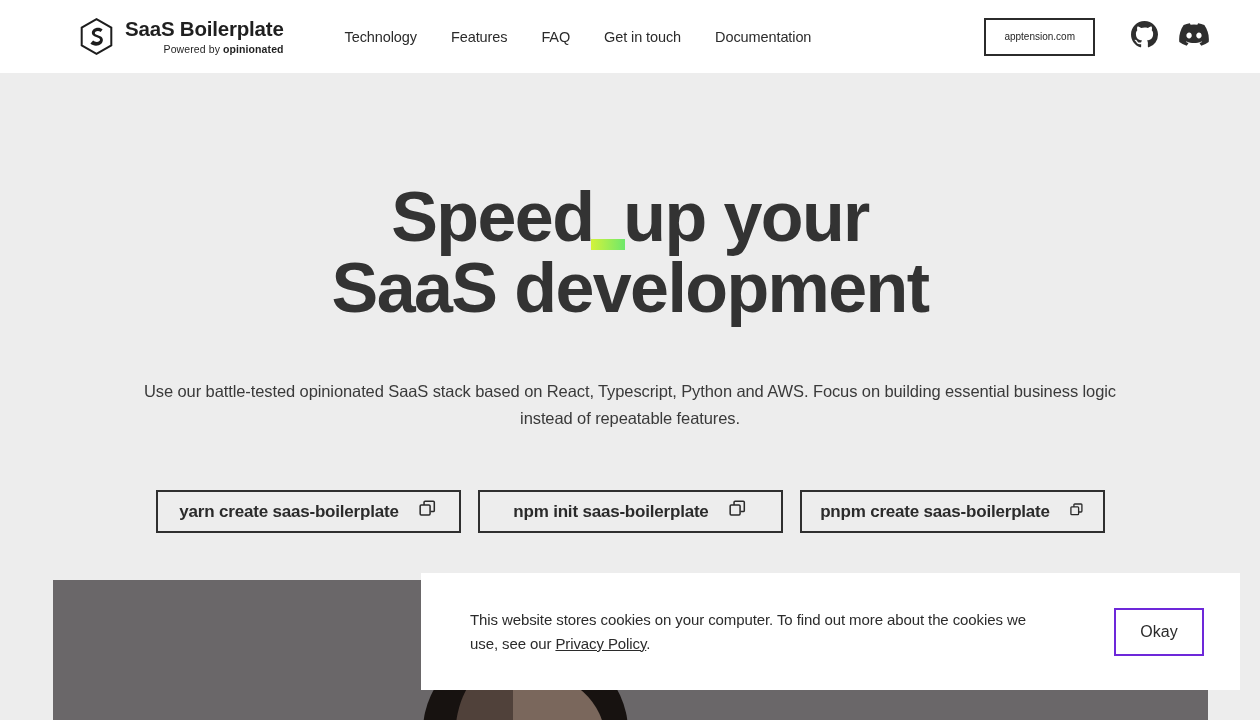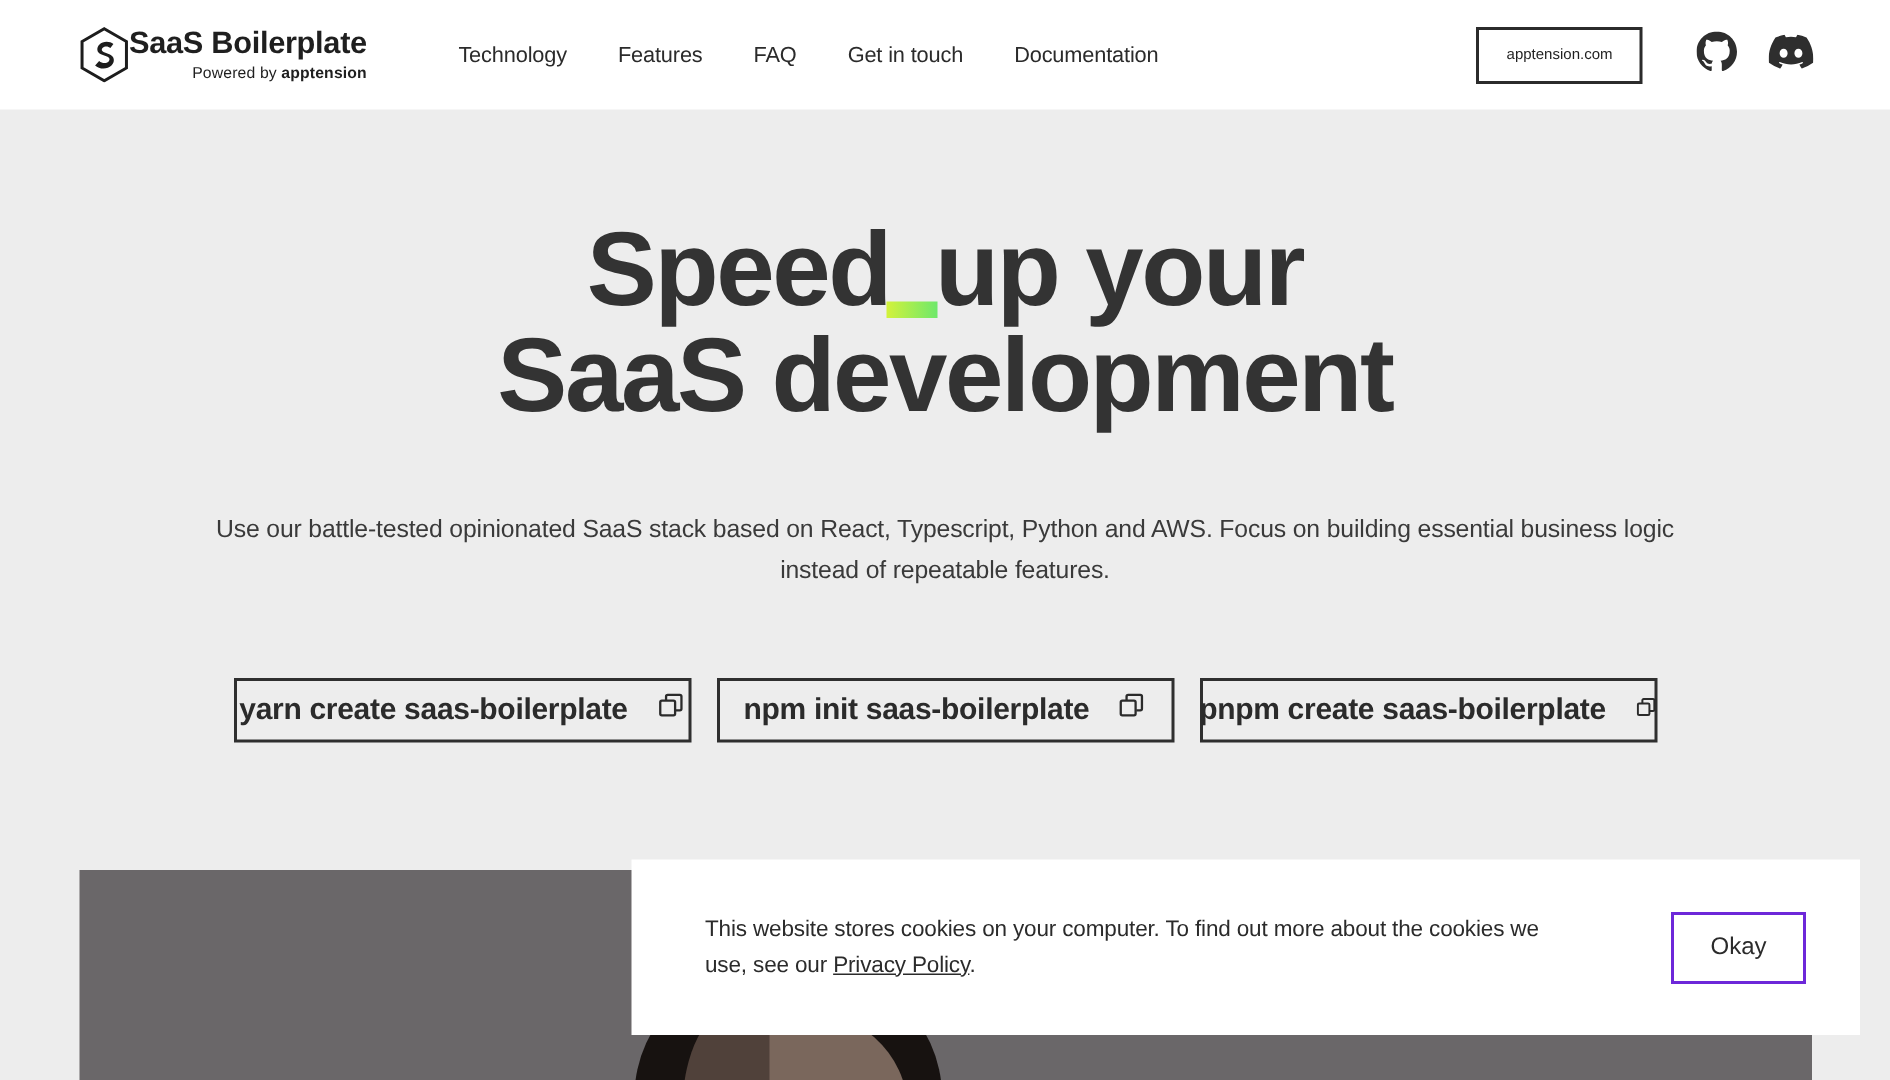--- a/index.html
+++ b/index.html
@@ -25,22 +25,22 @@
     height: 73px;
     background: #ffffff;
     display: flex;
     align-items: center;
     z-index: 30;
   }
 
   .brand {
     display: flex;
     align-items: center;
-    margin-left: 53px;
-    gap: 0;
+    margin-left: 80px;
+    gap: 12px;
     text-decoration: none;
   }
 
   .brand-mark {
     width: 33px;
     height: 37px;
     flex: none;
     display: block;
   }
 
@@ -123,21 +123,21 @@
   
   .hero {
     position: absolute;
     top: 73px;
     left: 0;
     width: 1260px;
     text-align: center;
   }
 
   .hero-title {
-    margin-top: 71px;
+    margin-top: 109px;
     font-size: 70px;
     font-weight: bold;
     line-height: 71px;
     letter-spacing: -1.6px;
     color: #333333;
   }
 
   .cursor-line {
     display: inline-block;
     position: relative;
@@ -175,21 +175,21 @@
   .cmd-btn {
     border: 2px solid #2f2f2f;
     background: transparent;
     height: 43px;
     display: flex;
     align-items: center;
     justify-content: center;
     gap: 20px;
     padding: 0 24px;
     font-family: "Liberation Sans", sans-serif;
-    font-size: 20px;
+    font-size: 17px;
     font-weight: bold;
     letter-spacing: -0.2px;
     color: #2b2b2b;
     cursor: pointer;
     white-space: nowrap;
   }
   .cmd-btn.w1 { width: 305px; }
   .cmd-btn.w2 { width: 305px; }
   .cmd-btn.w3 { width: 305px; }
 
@@ -296,21 +296,21 @@
       <svg width="33" height="37" viewBox="0 0 33 37" fill="none" xmlns="http://www.w3.org/2000/svg">
         <path d="M16.5 1.2 L31.3 9.7 L31.3 27.3 L16.5 35.8 L1.7 27.3 L1.7 9.7 Z" fill="#ffffff" stroke="#1d1d1d" stroke-width="2"></path>
         <path d="M22.6 11.4 C20.2 9.2 15.6 9.3 13.3 11.6 C11.0 13.9 11.6 17.0 14.3 18.2
                  L18.7 19.9 C20.3 20.6 20.4 22.1 19.3 23.1 C17.9 24.4 14.9 24.3 13.1 22.6
                  L10.4 25.6 C13.2 28.3 18.6 28.4 21.3 25.7 C23.9 23.1 23.2 19.6 20.3 18.3
                  L16.0 16.6 C14.6 16.0 14.5 14.7 15.5 13.8 C16.8 12.6 19.2 12.7 20.6 14.0 Z" fill="#1d1d1d"></path>
       </svg>
     </span>
     <span class="brand-text">
       <span class="brand-title">SaaS Boilerplate</span>
-      <span class="brand-sub"><span>Powered by </span><b>apptension</b></span>
+      <span class="brand-sub"><span>Powered by </span><b>opinionated</b></span>
     </span>
   </a>
 
   <nav class="main-nav">
     <a class="nav-link" href="#">Technology</a>
     <a class="nav-link" href="#">Features</a>
     <a class="nav-link" href="#">FAQ</a>
     <a class="nav-link" href="#">Get in touch</a>
     <a class="nav-link" href="#">Documentation</a>
   </nav>

